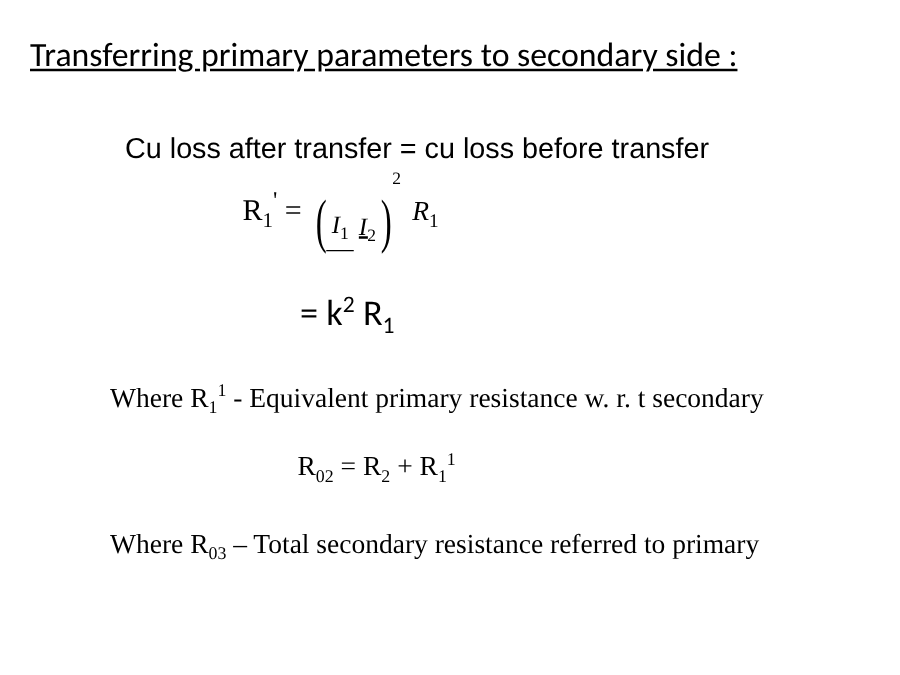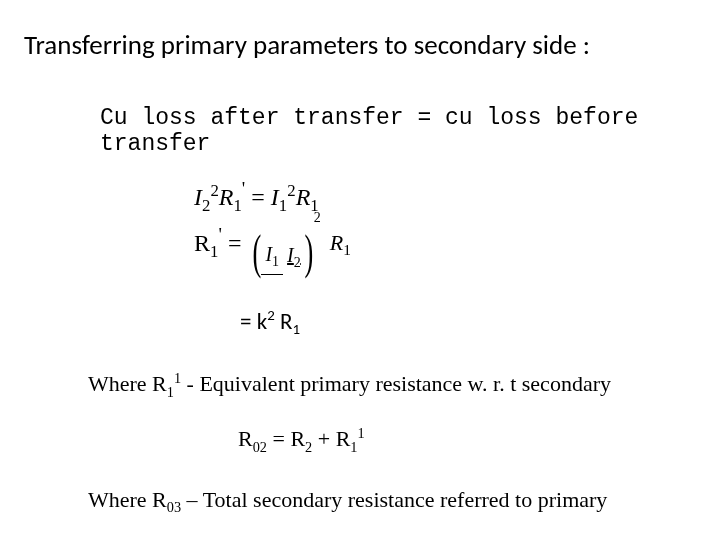--- a/index.html
+++ b/index.html
@@ -15,24 +15,25 @@
     position: relative;
     width: 720px;
     height: 540px;
     box-sizing: border-box;
     padding: 28px 24px 0 24px;
   }
   .title {
     font-family: Calibri, Arial, sans-serif;
     font-size: 27px;
     font-weight: 400;
+    text-decoration: underline;
     margin: 0 0 44px 0;
   }
   .line-cu {
-    font-family: Liberation Mono, monospace;
+    font-family: Liberation Sans, sans-serif;
     font-size: 23px;
     margin: 0 0 24px 76px;
   }
   .eq-block {
     margin-left: 170px;
     font-family: "Times New Roman", serif;
   }
   .eq1 {
     font-size: 24px;
     margin-bottom: 14px;
@@ -71,21 +72,21 @@
     top: -20px;
     left: -3px;
   }
   .eq2-right {
     font-size: 22px;
     font-style: italic;
     margin-left: 6px;
   }
   .eq3 {
     font-family: Calibri, Arial, sans-serif;
-    font-size: 23px;
+    font-size: 29px;
     margin: 18px 0 26px 216px;
   }
   .where1, .where2 {
     font-size: 22px;
     margin-left: 64px;
     margin-bottom: 24px;
     margin-top: 32px;
   }
   .eq4 {
     font-size: 22px;
@@ -102,23 +103,20 @@
 <body>
 
 <div class="slide">
 
   <h1 class="title">Transferring primary parameters to secondary side :</h1>
 
   <div class="line-cu">Cu loss after  transfer = cu loss before transfer</div>
 
   <div class="eq-block">
 
-    <div class="eq1">
-      <span class="ital">I</span><span class="sub">2</span><span class="sup">2</span><span class="ital">R</span><span class="sub">1</span><span class="prime">'</span><span> = </span><span class="ital">I</span><span class="sub">1</span><span class="sup">2</span><span class="ital">R</span><span class="sub">1</span>
-    </div>
 
     <div class="eq2-row">
       <span class="eq2-left">
         <span>R</span><span class="sub">1</span><span class="prime">'</span><span> = </span>
       </span>
       <span class="paren">(</span>
       <span class="frac">
         <span class="num"><span class="ital">I</span><span class="sub">1</span></span>
         <span class="den"><span class="ital">I</span><span class="sub">2</span></span>
       </span>

